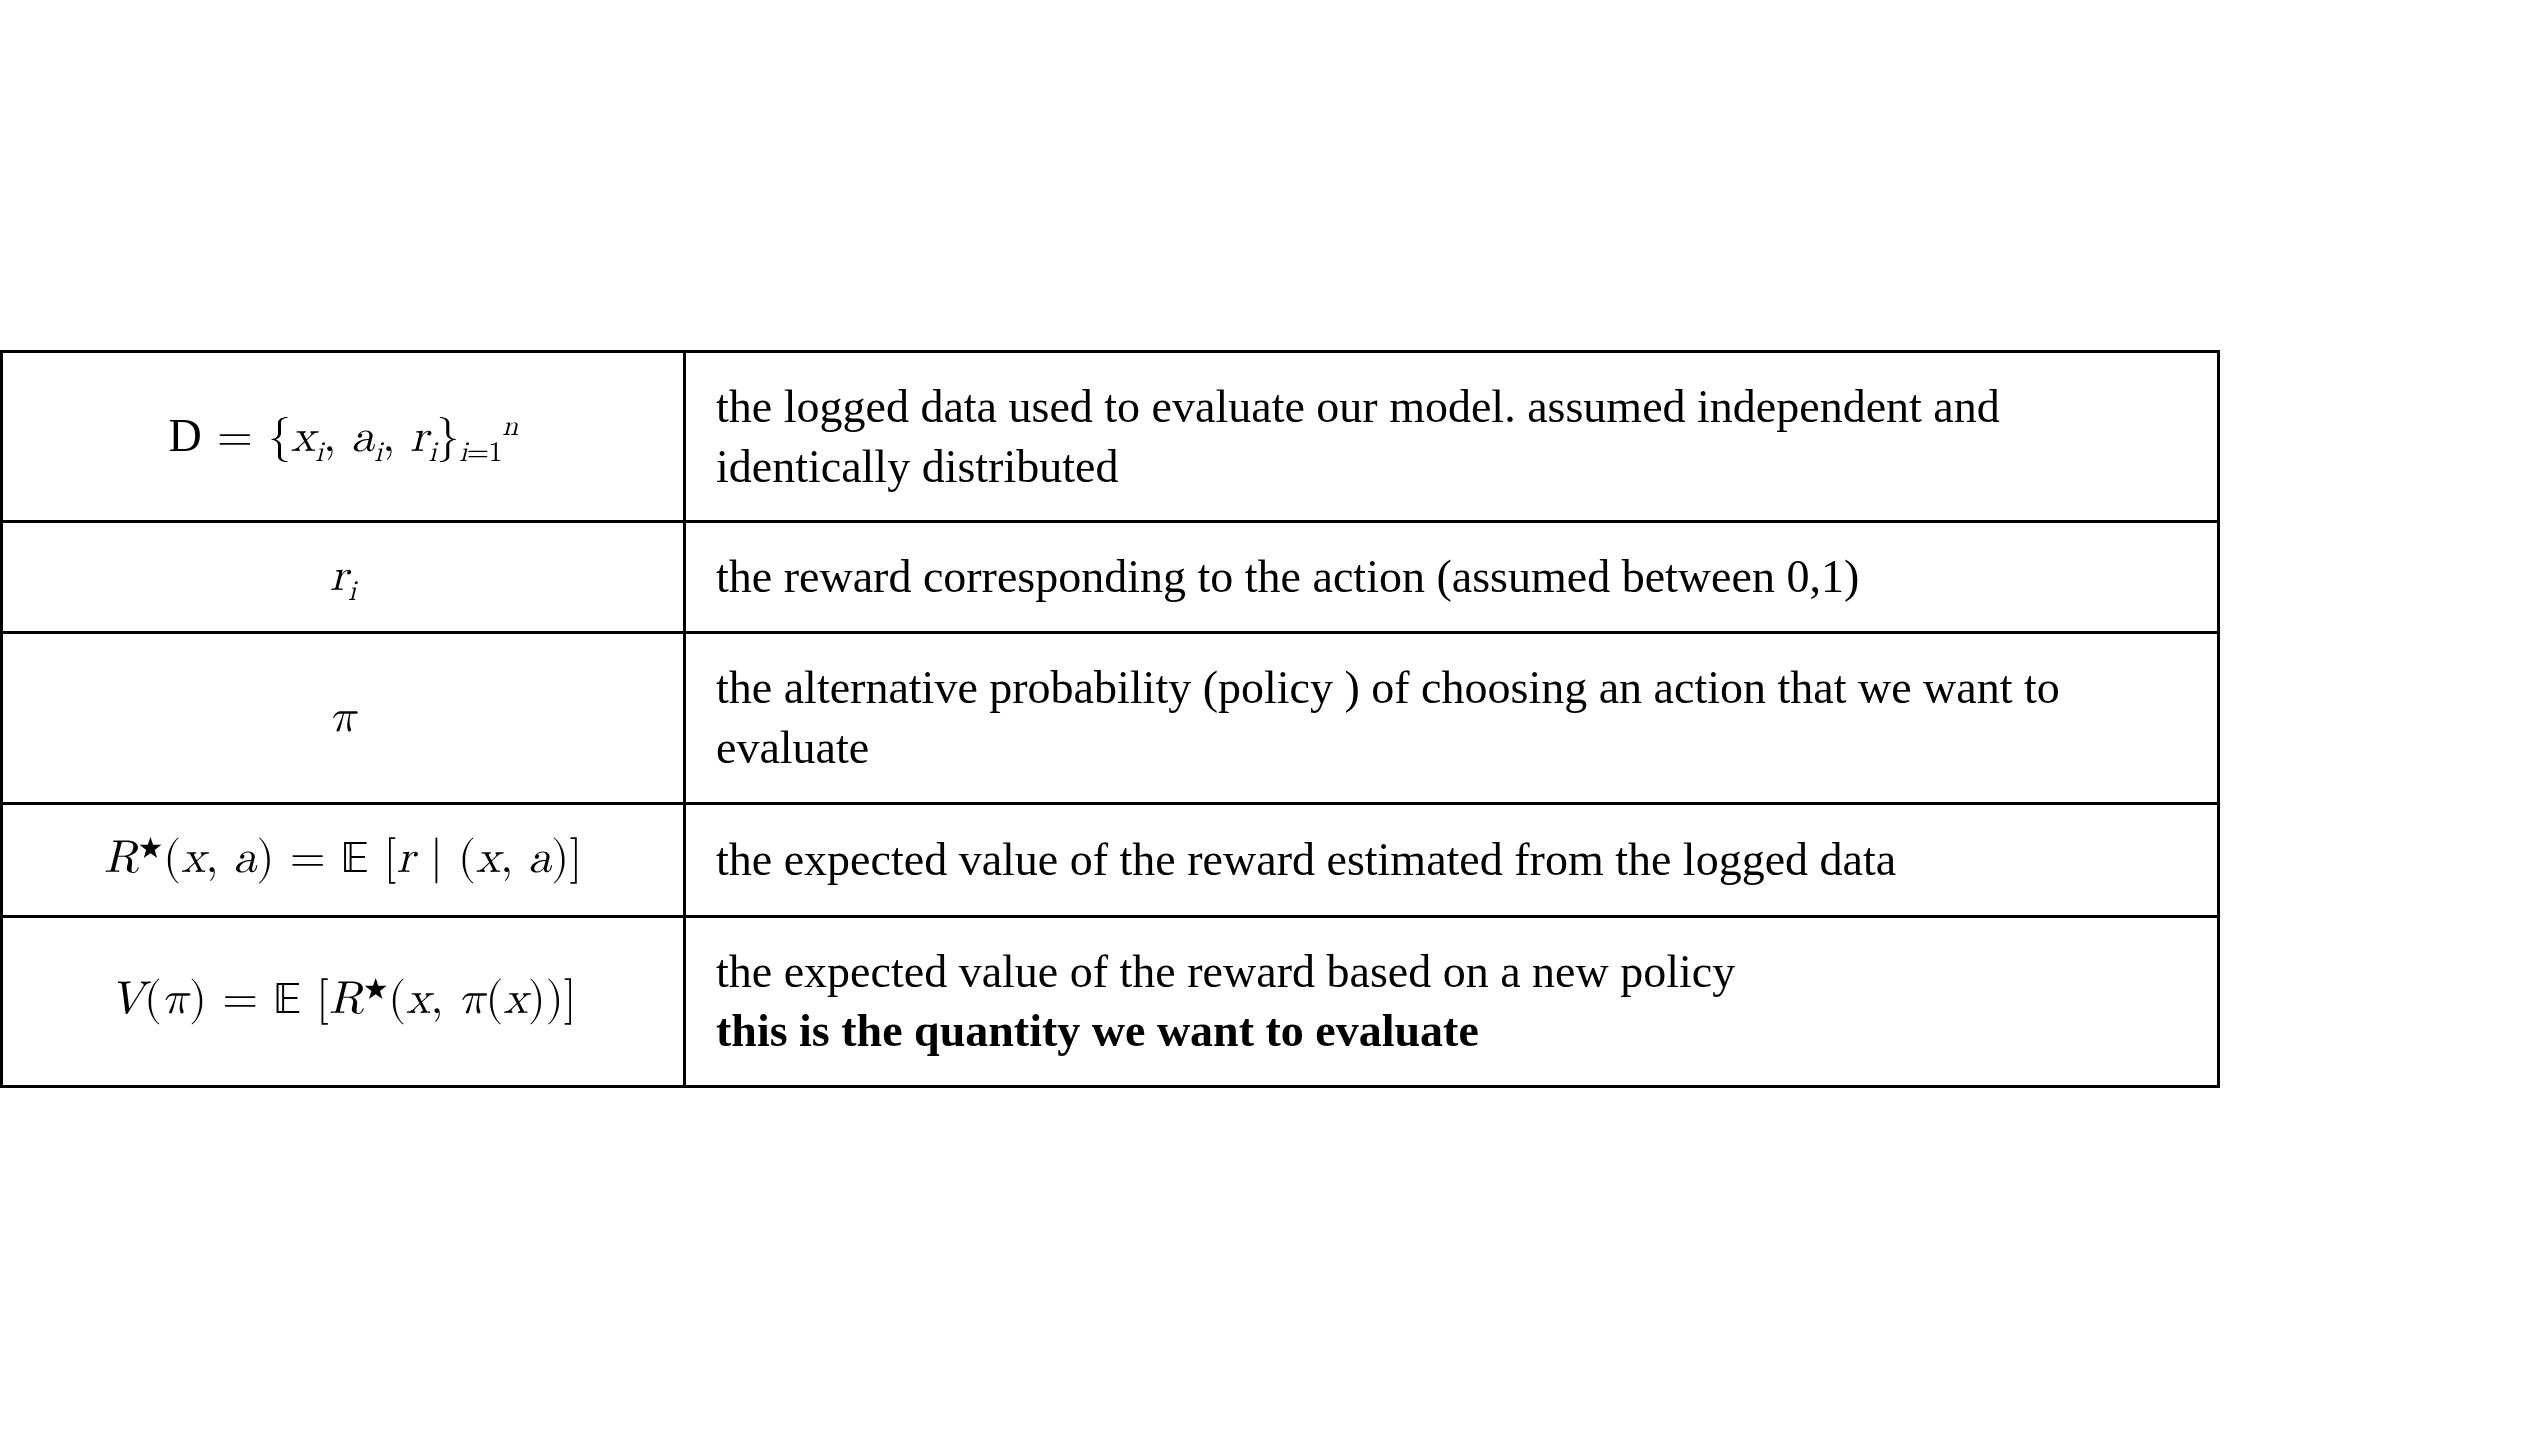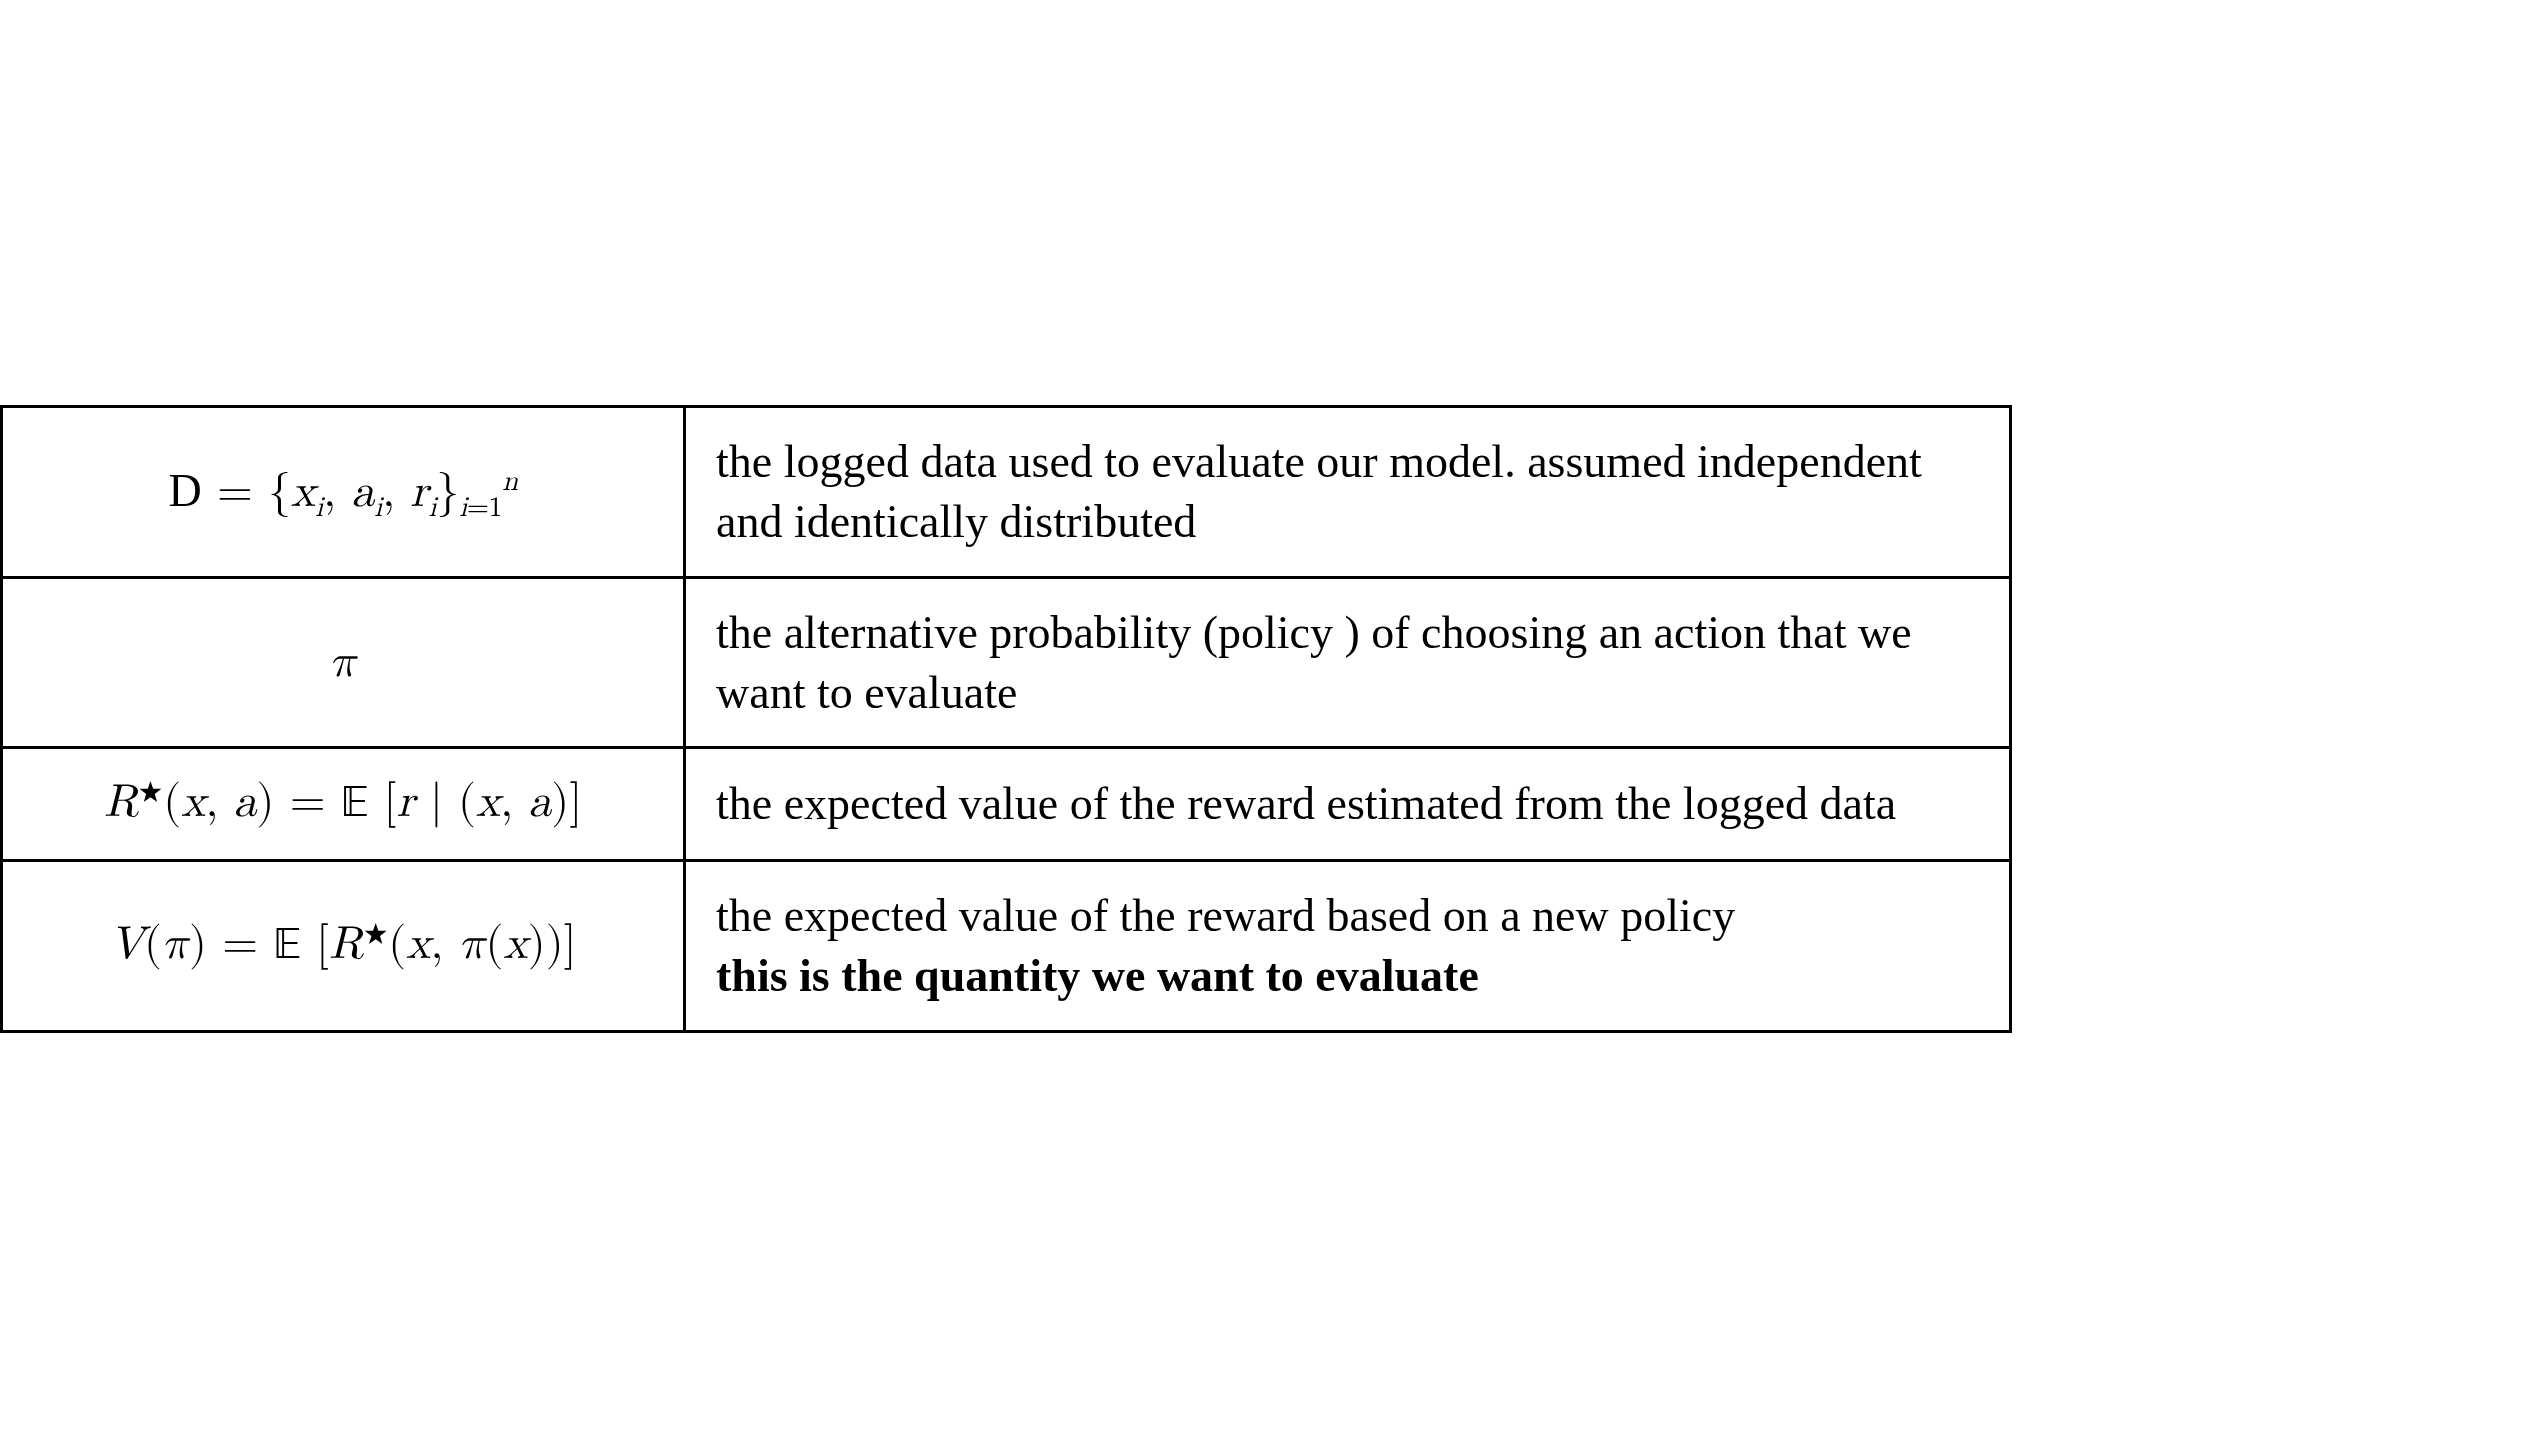--- a/index.html
+++ b/index.html
@@ -3,21 +3,21 @@
 <meta charset="utf-8">
 <style>
   html, body {
     margin: 0;
     padding: 0;
     background: #ffffff;
     font-family: "Times New Roman", Times, serif;
     color: #000;
   }
   .page {
-    width: 2012px;
+    width: 2220px;
     height: 1438px;
     display: flex;
     align-items: center;
     justify-content: center;
     box-sizing: border-box;
   }
   table.notation {
     border-collapse: collapse;
     width: 2440px;
     table-layout: fixed;
@@ -54,20 +54,24 @@
 <body>
 
 <div class="page">
   <table class="notation">
     <tbody>
         <tr>
           <td class="sym"><span class="cal">D</span>&nbsp;<span class="up">=</span>&nbsp;<span class="up">{</span>x<sub>i</sub><span class="up">,</span>&nbsp;a<sub>i</sub><span class="up">,</span>&nbsp;r<sub>i</sub><span class="up">}</span><span class="tight"><sub>i<span class="up">=1</span></sub><sup>n</sup></span></td>
           <td class="desc"><span>the logged data used to evaluate our model. assumed independent and identically distributed</span></td>
         </tr>
         <tr>
+          <td class="sym">r<sub>i</sub></td>
+          <td class="desc"><span>the reward corresponding to the action (assumed between 0,1)</span></td>
+        </tr>
+        <tr>
           <td class="sym">π</td>
           <td class="desc"><span>the alternative probability (policy ) of choosing an action that we want to evaluate</span></td>
         </tr>
         <tr>
           <td class="sym">R<sup><span class="up">★</span></sup><span class="up">(</span>x<span class="up">,</span>&nbsp;a<span class="up">)</span>&nbsp;<span class="up">=</span>&nbsp;<span class="bb">𝔼</span>&nbsp;<span class="up">[</span>r&nbsp;<span class="up">|</span>&nbsp;<span class="up">(</span>x<span class="up">,</span>&nbsp;a<span class="up">)]</span></td>
           <td class="desc"><span>the expected value of the reward estimated from the logged data</span></td>
         </tr>
         <tr>
           <td class="sym">V<span class="up">(</span>π<span class="up">)</span>&nbsp;<span class="up">=</span>&nbsp;<span class="bb">𝔼</span>&nbsp;<span class="up">[</span>R<sup><span class="up">★</span></sup><span class="up">(</span>x<span class="up">,</span>&nbsp;π<span class="up">(</span>x<span class="up">))]</span></td>
           <td class="desc"><span>the expected value of the reward based on a new policy</span><br><span class="bold">this is the quantity we want to evaluate</span></td>

